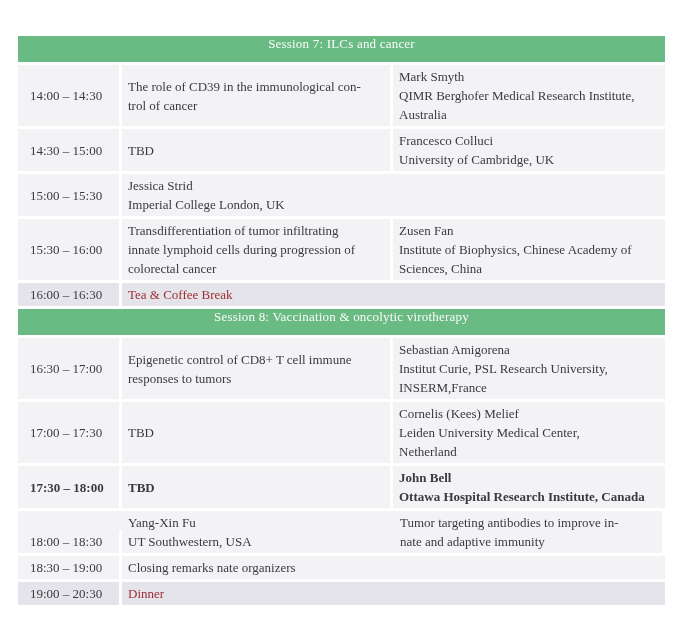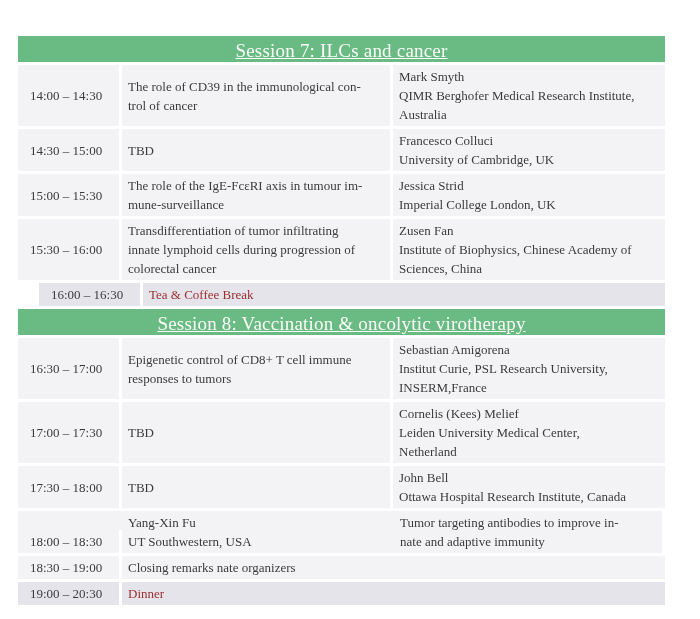--- a/index.html
+++ b/index.html
@@ -8,22 +8,22 @@
     font-family:"Liberation Serif","DejaVu Serif",serif;
     color:var(--text,#3b3a3d);
   }
   .schedule{
     position:absolute;left:18px;top:36px;width:647px;
     display:flex;flex-direction:column;row-gap:3px;background:#ffffff;
   }
   .session-header{
     background:var(--green,#69ba83);
     color:var(--header-text,#fbfcf9);
-    min-height:26px;display:flex;align-items:flex-end;justify-content:center;
-    font-size:19px;letter-spacing:.2px;text-decoration:underline;
+    min-height:26px;display:flex;align-items:flex-start;justify-content:center;
+    font-size:13px;letter-spacing:.2px;
   }
   .row{display:flex;background:var(--row-bg,#f3f2f5);}
   .row.break{background:var(--break-bg,#e5e4ea);}
   .cell{
     box-sizing:border-box;display:flex;align-items:center;
     font-size:13px;line-height:19px;white-space:pre-line;
     padding:2px 4px 2px 6px;
   }
   .cell.time{
     width:104px;flex:none;padding-left:12px;
@@ -53,35 +53,33 @@
 Australia</div>
     </div>
     <div class="row" style="min-height: 40px;">
       <div class="cell time">14:30 – 15:00</div>
       <div class="cell title">TBD</div>
       <div class="cell speaker">Francesco Colluci
 University of Cambridge, UK</div>
     </div>
     <div class="row" style="min-height: 40px;">
       <div class="cell time">15:00 – 15:30</div>
-      <div class="cell title">The role of the IgE-FcεRI axis in tumour im-
-mune-surveillance</div>
       <div class="cell speaker">Jessica Strid
 Imperial College London, UK</div>
     </div>
     <div class="row" style="min-height: 60px;">
       <div class="cell time">15:30 – 16:00</div>
       <div class="cell title">Transdifferentiation of tumor infiltrating
 innate lymphoid cells during progression of
 colorectal cancer</div>
       <div class="cell speaker">Zusen Fan
 Institute of Biophysics, Chinese Academy of
 Sciences, China</div>
     </div>
-    <div class="row break" style="min-height: 23px; margin-left: 21px;">
+    <div class="row break" style="min-height: 23px;">
       <div class="cell time">16:00 – 16:30</div>
       <div class="cell merged break-text">Tea &amp; Coffee Break</div>
     </div>
     <div class="session-header">
       <span>Session 8: Vaccination &amp; oncolytic virotherapy</span>
     </div>
     <div class="row" style="min-height: 60px;">
       <div class="cell time">16:30 – 17:00</div>
       <div class="cell title">Epigenetic control of CD8+ T cell immune
 responses to tumors</div>
@@ -89,21 +87,21 @@
 Institut Curie, PSL Research University,
 INSERM,France</div>
     </div>
     <div class="row" style="min-height: 60px;">
       <div class="cell time">17:00 – 17:30</div>
       <div class="cell title">TBD</div>
       <div class="cell speaker">Cornelis (Kees) Melief
 Leiden University Medical Center,
 Netherland</div>
     </div>
-    <div class="row" style="min-height: 40px;">
+    <div class="row" style="min-height: 40px; font-weight: bold;">
       <div class="cell time">17:30 – 18:00</div>
       <div class="cell title">TBD</div>
       <div class="cell speaker">John Bell
 Ottawa Hospital Research Institute, Canada</div>
     </div>
     <div class="row" style="min-height: 40px; align-items: flex-end;">
       <div class="cell time">18:00 – 18:30</div>
       <div class="cell speaker">Yang-Xin Fu
 UT Southwestern, USA</div>
       <div class="cell title">Tumor targeting antibodies to improve in-

